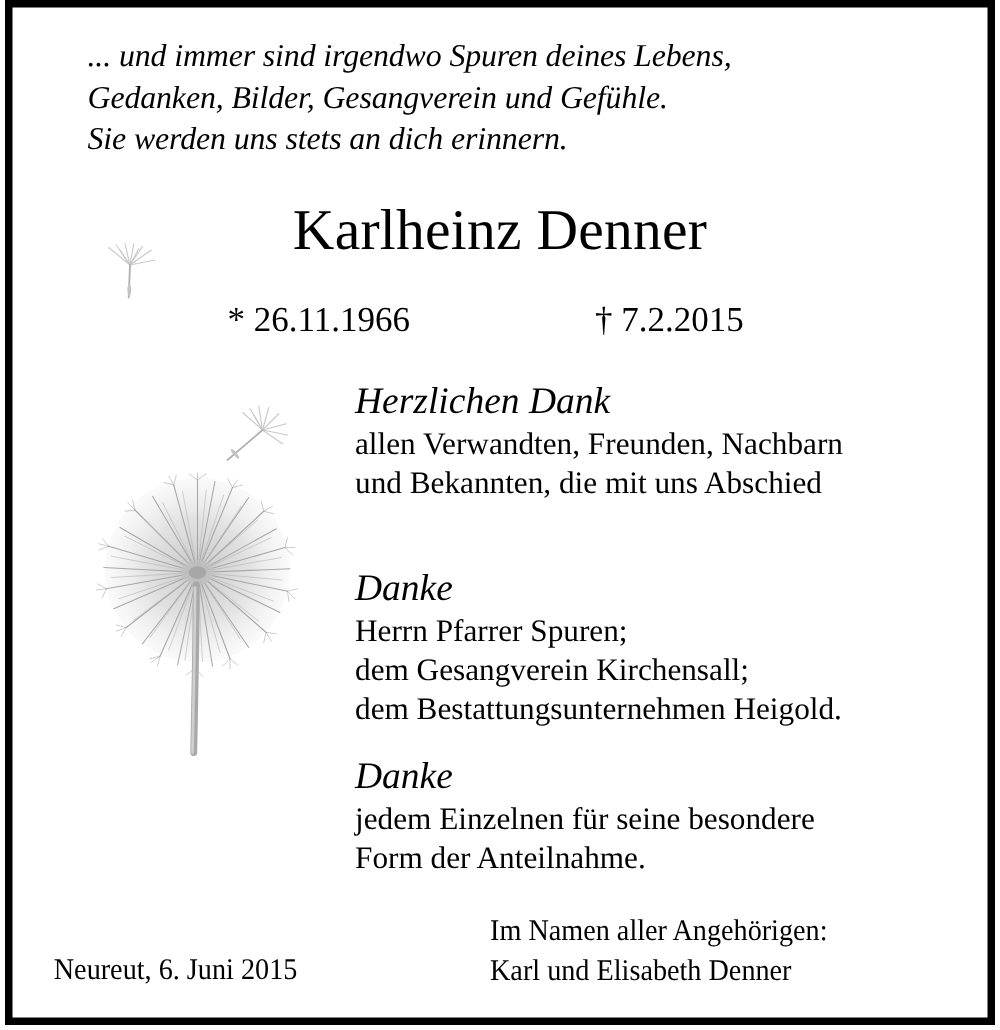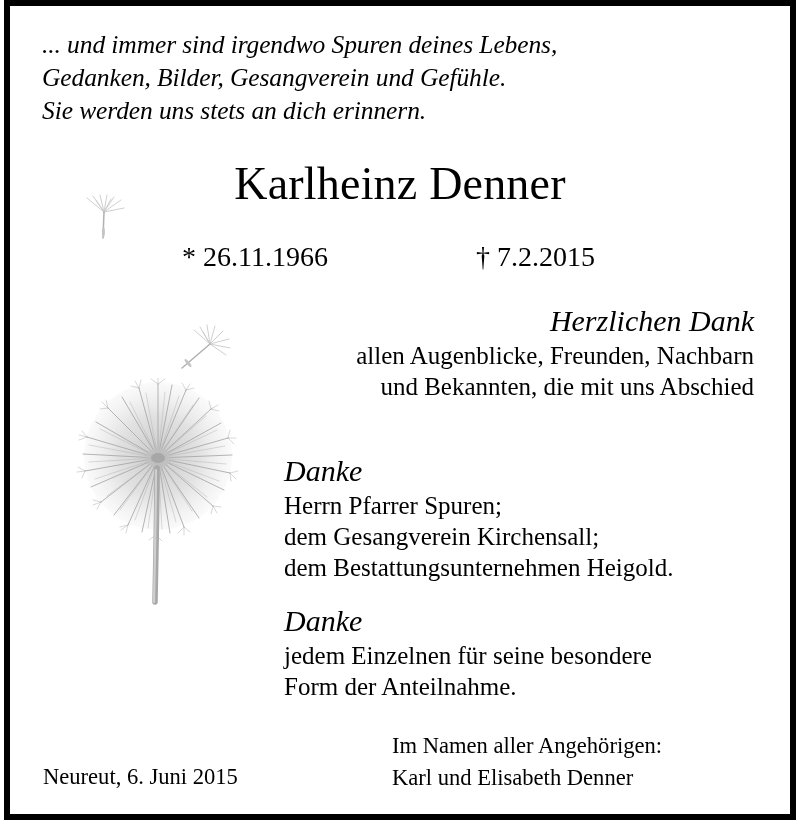--- a/index.html
+++ b/index.html
@@ -38,21 +38,21 @@
   #verse {
     position: absolute;
     left: 32px;
     top: 22px;
     width: 680px;
     font-style: italic;
     font-size: 25.5px;
     line-height: 33px;
     letter-spacing: -0.1px;
   }
-  #verse .vline { display: block; white-space: nowrap; }
+  #verse .vline { display: block; white-space: nowrap; margin-left: 28px; }
 
   
   #name {
     position: absolute;
     left: 0;
     top: 145px;
     width: 100%;
     text-align: center;
     font-size: 46px;
     line-height: 66px;
@@ -90,21 +90,21 @@
     font-size: 30px;
     line-height: 38px;
     white-space: nowrap;
   }
   .block .body {
     font-size: 25px;
     line-height: 31px;
   }
   .block .body .bline { display: block; white-space: nowrap; }
 
-  #block1 { top: 296px; text-align: right; }
+  #block1 { top: 296px; }
   #block2 { top: 446px; }
   #block3 { top: 596px; }
 
   
   #footer-left {
     position: absolute;
     left: 33px;
     top: 755px;
     font-size: 24px;
     line-height: 30px;
@@ -277,21 +277,21 @@
     <div id="name">Karlheinz Denner</div>
 
     <div id="dates">
       <span class="birth">* 26.11.1966</span>
       <span class="death">† 7.2.2015</span>
     </div>
 
     <div class="block" id="block1">
       <div class="head">Herzlichen Dank</div>
       <div class="body">
-        <span class="bline">allen Augenblicke, Freunden, Nachbarn</span>
+        <span class="bline">allen Verwandten, Freunden, Nachbarn</span>
         <span class="bline">und Bekannten, die mit uns Abschied</span>
       </div>
     </div>
 
     <div class="block" id="block2">
       <div class="head">Danke</div>
       <div class="body">
         <span class="bline">Herrn Pfarrer Spuren;</span>
         <span class="bline">dem Gesangverein Kirchensall;</span>
         <span class="bline">dem Bestattungsunternehmen Heigold.</span>

